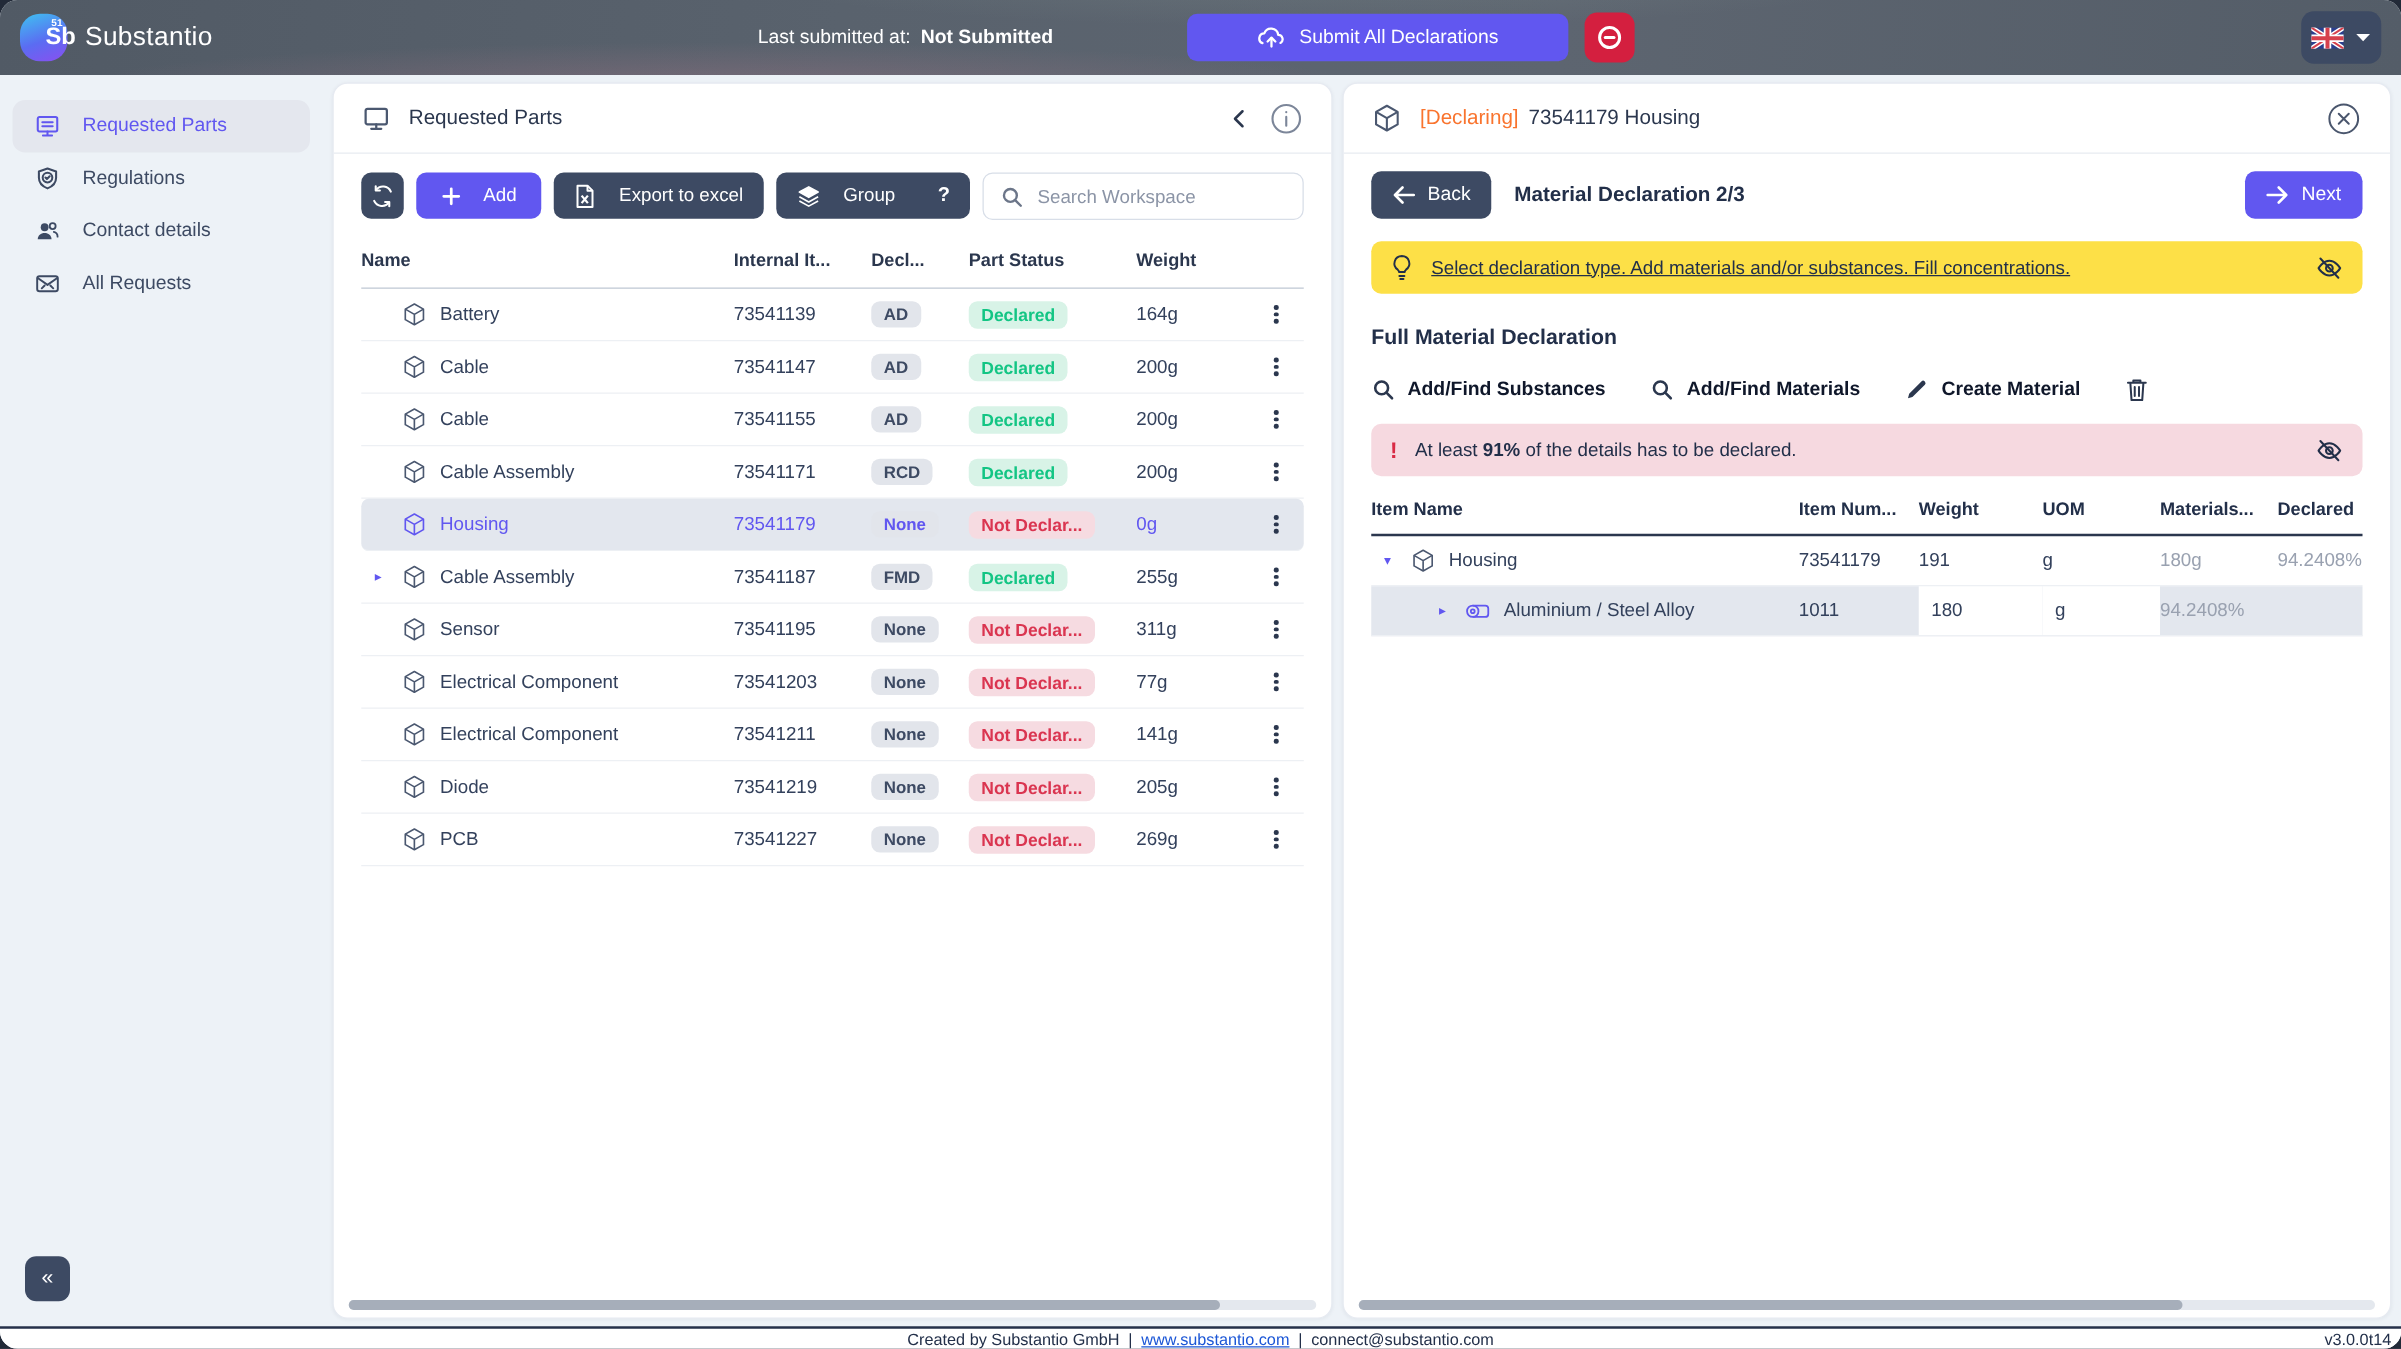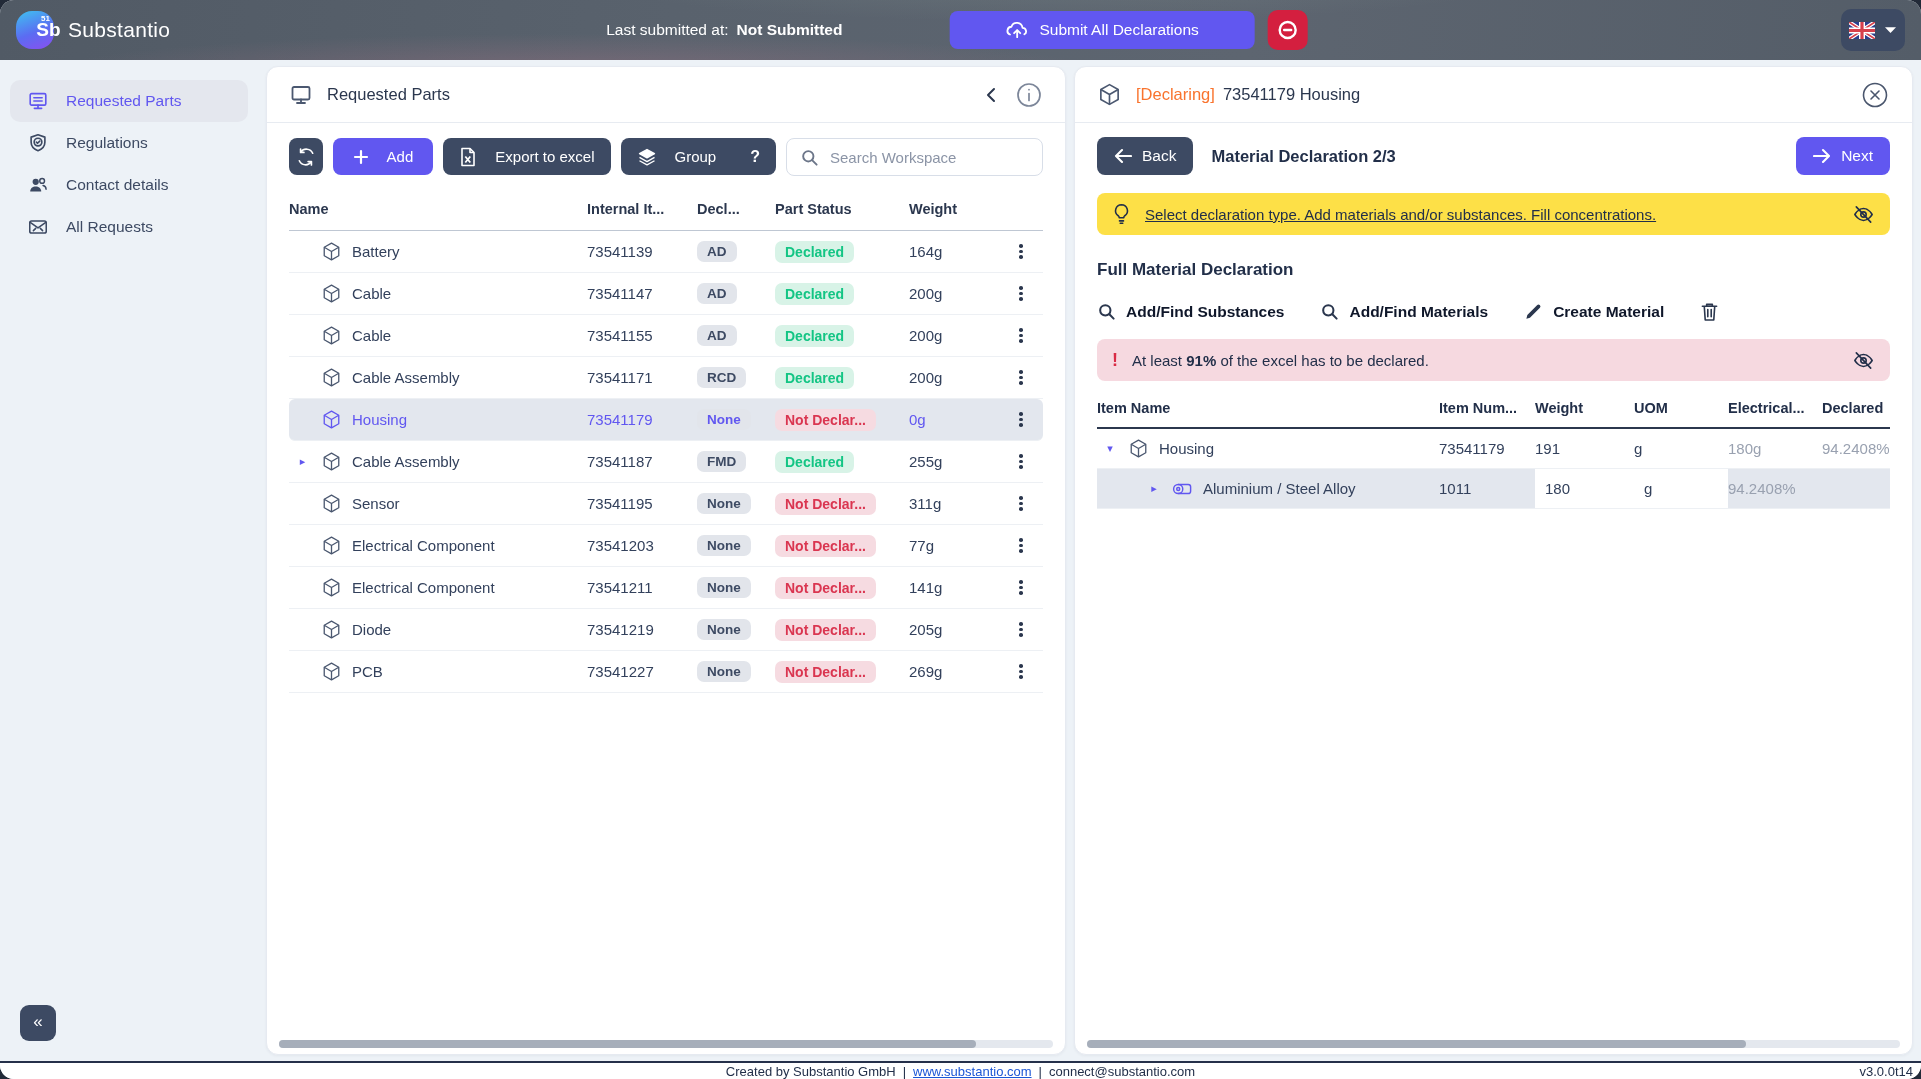--- a/index.html
+++ b/index.html
@@ -663,40 +663,40 @@
                 <path d="M2.5 5.5h15M7 5.5V3.5h6v2M4.5 5.5l1 14.5h9l1-14.5"></path>
                 <path d="M8.2 9v7.5M11.8 9v7.5"></path>
               </svg>
             </span>
         </button>
       </div>
 
       <div class="banner warn">
         <span class="excl">!</span>
         <span>
-          <span>At least </span><b>91%</b><span> of the excel has to be declared.</span>
+          <span>At least </span><b>91%</b><span> of the details has to be declared.</span>
         </span>
         <button class="icon-btn eye">
           <span style="display:flex">
               <svg width="23" height="23" viewBox="0 0 24 24" fill="none" stroke="#222f49" stroke-width="1.7" stroke-linecap="round" stroke-linejoin="round">
                 <path d="M3 12s3.5-6.2 9-6.2S21 12 21 12s-3.5 6.2-9 6.2S3 12 3 12Z"></path>
                 <circle cx="12" cy="12" r="2.8"></circle>
                 <line x1="4.5" y1="4" x2="19.5" y2="20"></line>
               </svg>
             </span>
         </button>
       </div>
 
       <div class="dtable">
         <div class="dgrid dthead">
           <span>Item Name</span>
           <span>Item Num...</span>
           <span>Weight</span>
           <span>UOM</span>
-          <span>Electrical...</span>
+          <span>Materials...</span>
           <span>Declared</span>
         </div>
         <div>
   <div class="dgrid d-row">
     <span class="namecell">
       <span class="dcaret">▾</span>
       <span class="cube">
                   <svg width="21" height="21" viewBox="0 0 24 24" fill="none" stroke="#4b5870" stroke-width="1.5" stroke-linejoin="round">
                     <path d="M12 2.5 20.3 7.2v9.6L12 21.5 3.7 16.8V7.2Z"></path>
                     <path d="M3.7 7.2 12 12l8.3-4.8M12 12v9.5"></path>

